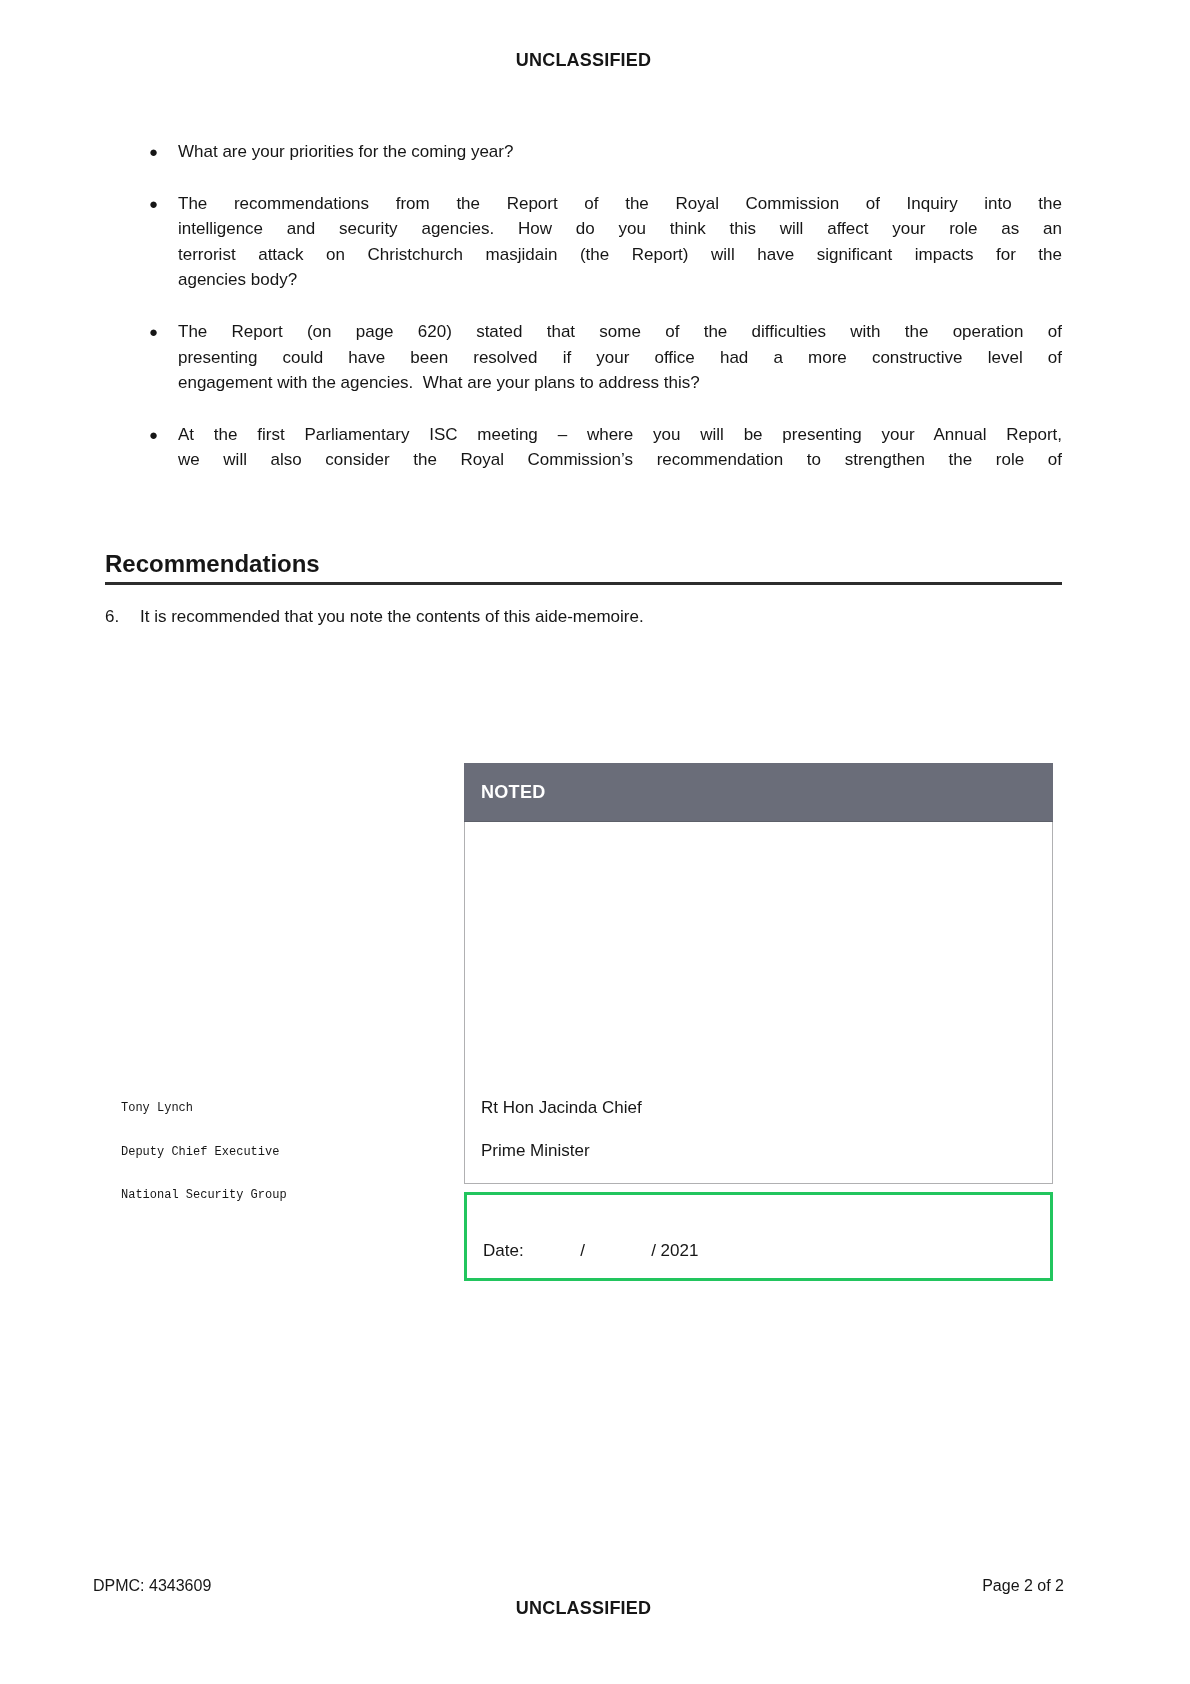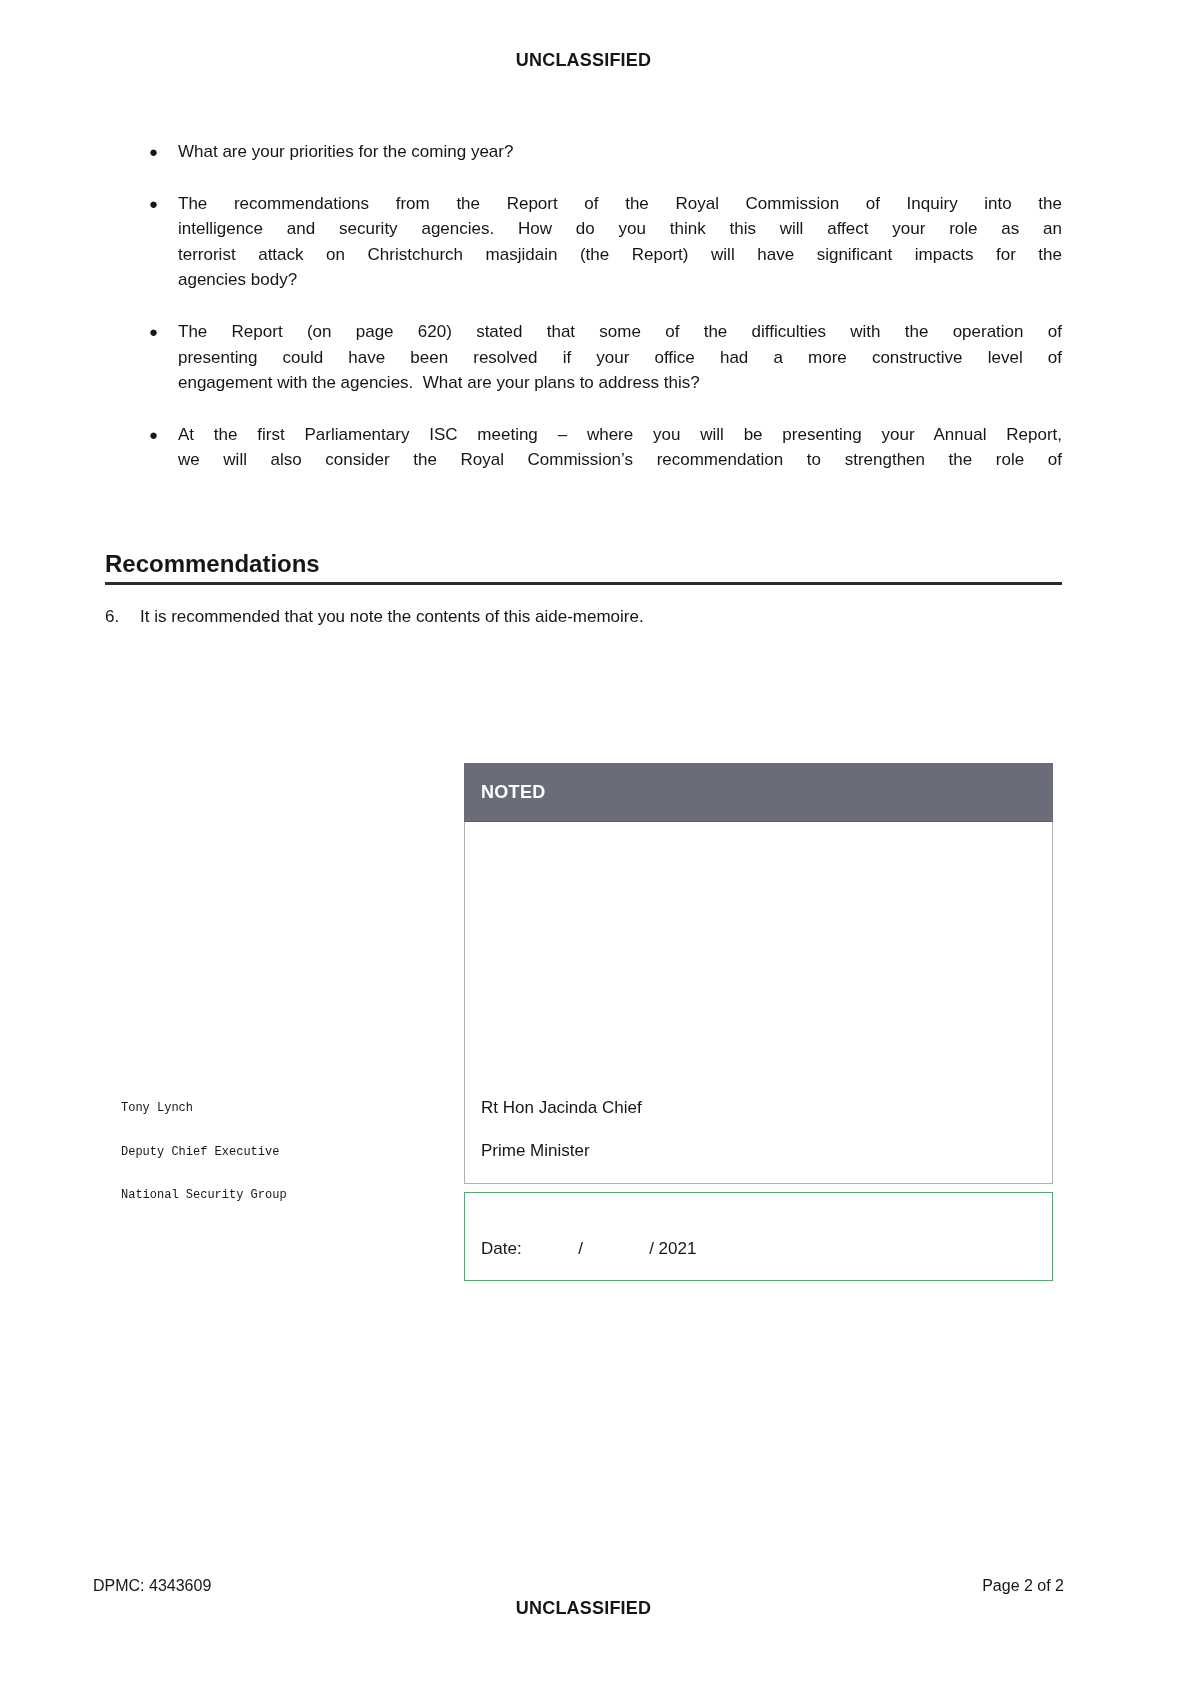--- a/index.html
+++ b/index.html
@@ -103,21 +103,21 @@
     position: absolute;
     left: 16px;
     bottom: 19px;
     font-size: 17px;
     line-height: 26px;
   }
   .noted-sig-lines .sig-name { margin-bottom: 17px; }
   .noted-gap { height: 8px; }
   .noted-date-cell {
     height: 89px;
-    border: 1px solid #22c55e;
+    border: 3px solid #22c55e;
     background: #ffffff;
     padding: 43px 0 0 16px;
     font-size: 17px;
     line-height: 26px;
     white-space: pre;
   }
 
   
   .sig-left {
     top: 1095px;

